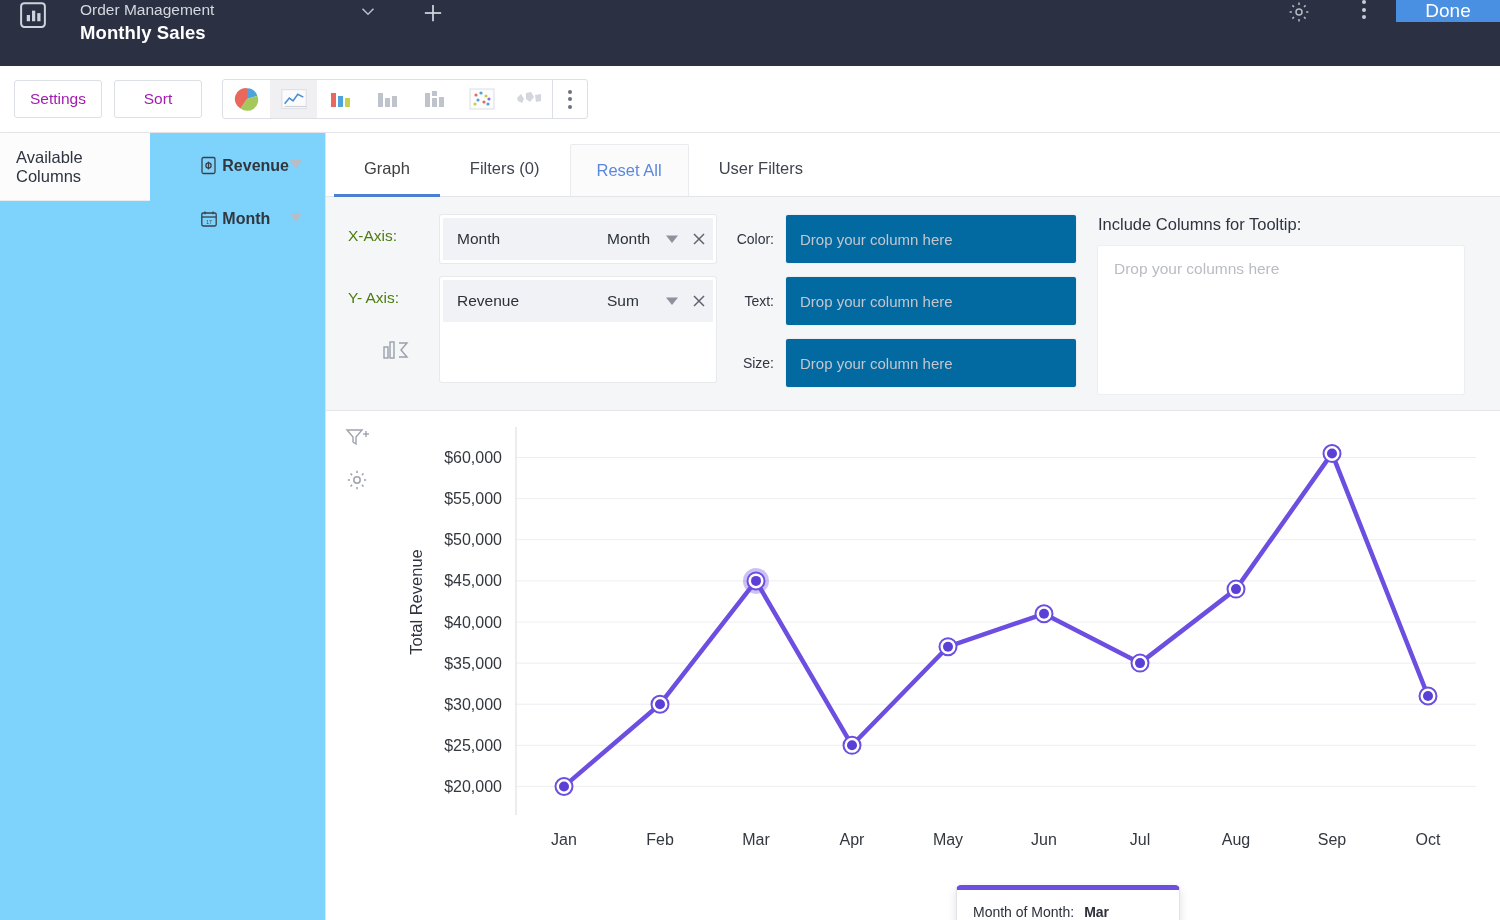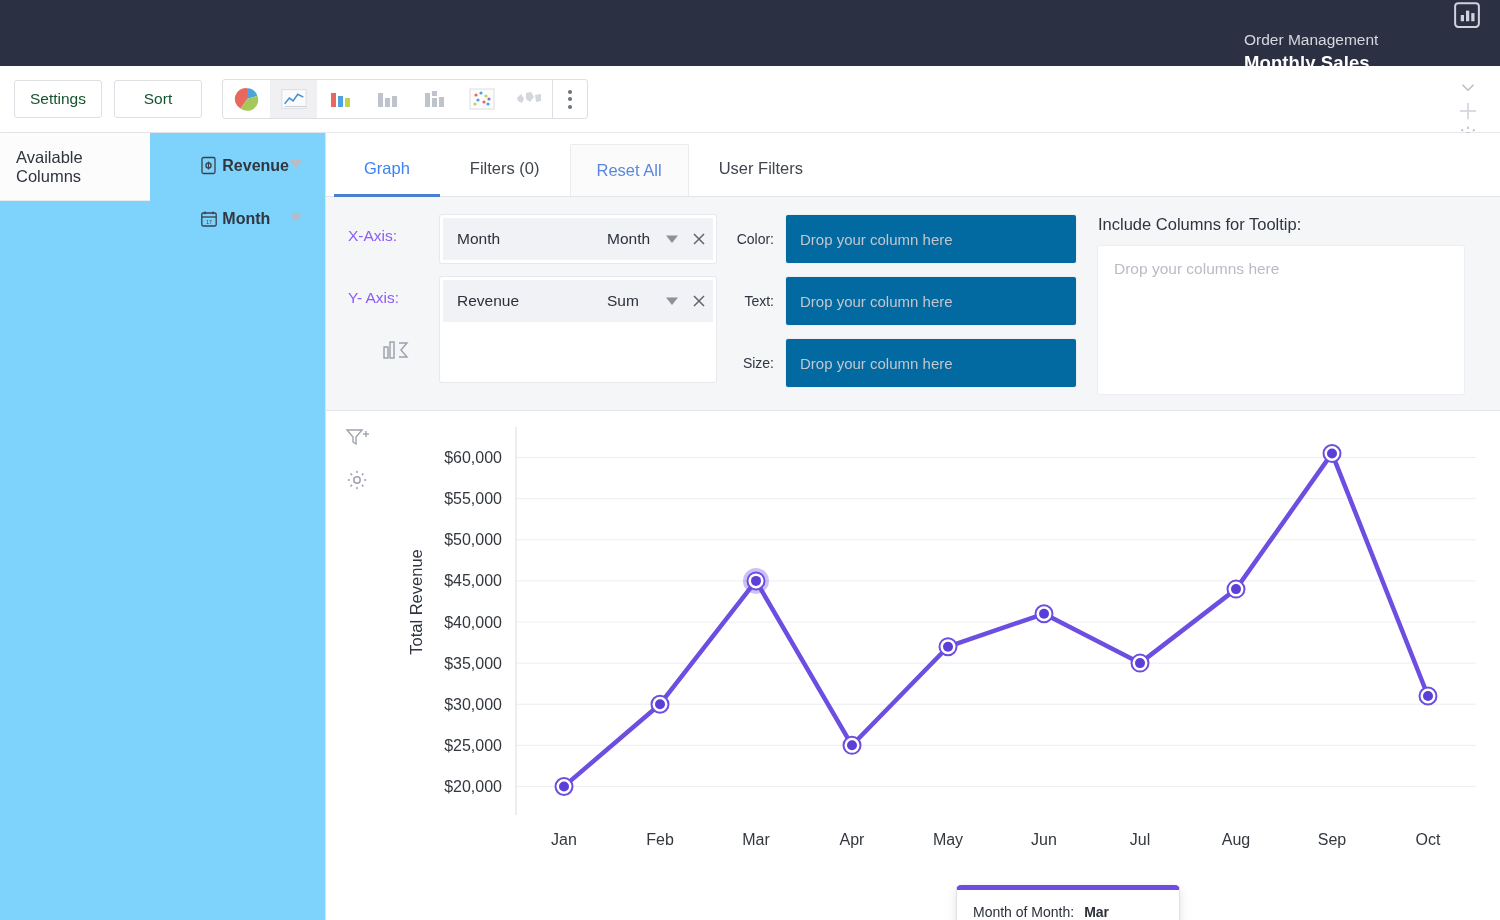--- a/index.html
+++ b/index.html
@@ -6,21 +6,21 @@
   html, body {
     width: 1500px; height: 920px;
     font-family: "Liberation Sans", sans-serif;
     background: #ffffff;
     overflow: hidden;
   }
 
   
   .topbar {
     height: 66px; background: #2b3042;
-    display: flex; align-items: flex-end; color: #fff; flex-direction: column;
+    display: flex; align-items: flex-start; color: #fff;
   }
   .tb-logo {
     width: 66px; display: flex; align-items: center; justify-content: center;
   }
   .tb-titles {
     flex: 0 0 auto; display: flex; flex-direction: column; justify-content: center;
     padding-left: 14px; padding-right: 30px; min-width: 270px;
   }
   .tb-app { font-size: 15.5px; color: #d5d8e0; line-height: 1.35; font-weight: 400; }
   .tb-view { font-size: 18.5px; color: #ffffff; font-weight: 700; line-height: 1.35; letter-spacing: .1px; }
@@ -36,21 +36,21 @@
   }
 
   
   .toolbar {
     height: 67px; background: #ffffff; border-bottom: 1px solid #e6e8ec;
     display: flex; align-items: center; padding-left: 14px; gap: 12px;
   }
   .tbtn {
     height: 38px; min-width: 88px; border: 1px solid #dcdfe4; border-radius: 3px;
     background: #fff; display: flex; align-items: center; justify-content: center;
-    font-size: 15.5px; color: #14532d; cursor: pointer; padding: 0 14px;
+    font-size: 15.5px; color: #a21caf; cursor: pointer; padding: 0 14px;
   }
   .chartgroup {
     height: 40px; border: 1px solid #dcdfe4; border-radius: 3px; display: flex;
     align-items: stretch; margin-left: 8px; background: #fff;
   }
   .cg-item {
     width: 47px; display: flex; align-items: center; justify-content: center; cursor: pointer;
   }
   .cg-item.active { background: #f0f0f3; }
   .cg-sep { width: 1px; background: #dcdfe4; }
@@ -86,37 +86,37 @@
 
   
   .tabsrow {
     height: 64px; display: flex; align-items: flex-end; padding-left: 8px;
     background: #ffffff; border-bottom: 1px solid #e3e5ea;
   }
   .tab {
     height: 56px; display: flex; align-items: center; justify-content: center;
     padding: 0 30px; font-size: 16.5px; color: #40454f; cursor: pointer; position: relative;
   }
-  .tab.active { color: #3b82f6; }
+  .tab.active { color: #404040; }
   .tab.active::after {
     content:""; position: absolute; left: 0; right: 0; bottom: -1px; height: 3px; background: #4a7fd4;
   }
   .tab.reset {
     color: #5b87de; background: #fbfbfc; border: 1px solid #e9ebef; border-bottom: none;
     height: 52px; padding: 0 26px; border-radius: 2px 2px 0 0;
   }
 
   
   .cfgpanel {
     background: #f5f6f8; border-bottom: 1px solid #e3e5ea;
     padding: 18px 0 22px 0; display: flex; height: 214px;
   }
   .cfg-col-axes { width: 390px; padding-left: 22px; }
   .axisrow { display: flex; align-items: flex-start; margin-bottom: 14px; }
-  .axislbl { width: 92px; font-size: 15.5px; color: #8b5cf6; padding-top: 12px; text-align: left;}
+  .axislbl { width: 92px; font-size: 15.5px; color: #4d7c0f; padding-top: 12px; text-align: left;}
   .axisbox {
     flex: 1 1 auto; background: #fff; border-radius: 2px; box-shadow: 0 0 0 1px #e7e9ed;
   }
   .chip {
     height: 42px; display: flex; align-items: center; background: #f1f2f5; margin: 3px;
     padding-left: 14px;
   }
   .chip-name { font-size: 15.5px; color: #2b303a; flex: 0 0 150px; }
   .chip-agg  { font-size: 15.5px; color: #2b303a; flex: 1 1 auto; }
   .chip-caret{ width: 26px; display:flex; align-items:center; justify-content:center; cursor:pointer;}

